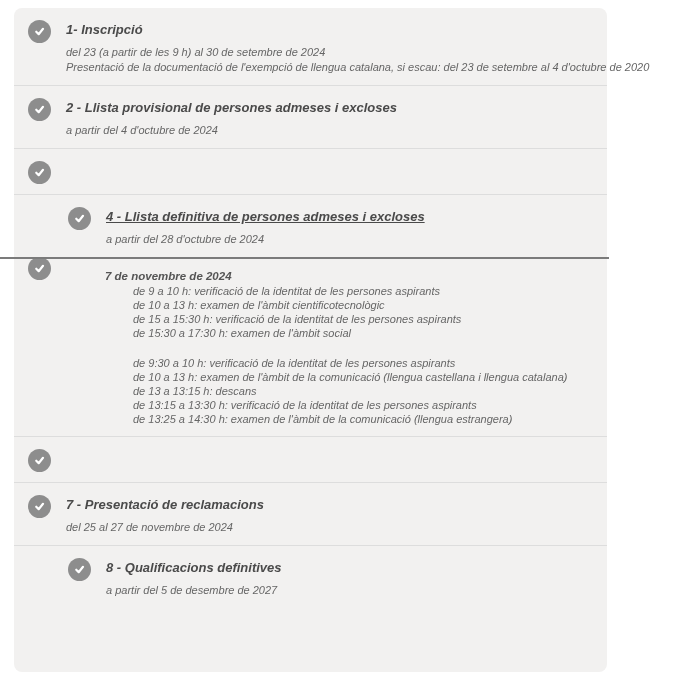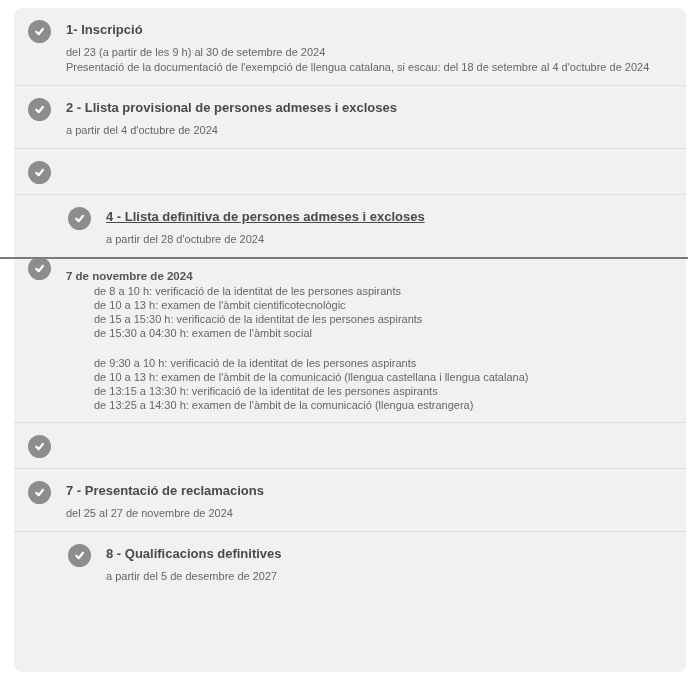--- a/index.html
+++ b/index.html
@@ -5,24 +5,25 @@
   * { box-sizing: border-box; margin: 0; padding: 0; }
   html, body {
     width: 700px; height: 687px;
     background: #ffffff;
     font-family: "Liberation Sans", "DejaVu Sans", sans-serif;
     overflow: hidden;
   }
   .panel {
     position: absolute;
     left: 14px; top: 8px;
-    width: 672px;
+    width: 593px;
     min-height: 664px;
     background: #f2f1f0;
     border-radius: 8px;
+    font-style: italic;
   }
   .item {
     position: relative;
     display: flex;
     gap: 15px;
     padding: 11px 15px 10px 14px;
     border-bottom: 1px solid #dddddd;
   }
   .item.no-border { border-bottom: none; margin-left: 40px; }
   .item.tight { padding-top: 4px; }
@@ -47,21 +48,21 @@
     margin: 2px 0 7px 0;
     white-space: nowrap;
   }
   .title.link { text-decoration: underline; cursor: pointer; }
   .detail {
     font-size: 11px;
     color: #666666;
     line-height: 15px;
     white-space: nowrap;
   }
-  .day { margin-top: 6px; }
+  .day { margin-top: 6px; margin-left: 39px; }
   .day + .day { margin-top: 16px; }
   .day-date {
     font-size: 11.5px;
     font-weight: bold;
     color: #555555;
     line-height: 15px;
     white-space: nowrap;
   }
   .slot {
     font-size: 11px;
@@ -86,21 +87,21 @@
   <div id="timeline-list">
   <div class="item">
     <div class="check">
       <svg viewBox="0 0 24 24" aria-hidden="true">
         <path d="M6 12.5l4.5 4.5 8-10" fill="none" stroke="#ffffff" stroke-width="4" stroke-linecap="round" stroke-linejoin="round"></path>
       </svg>
     </div>
     <div class="content">
       <div class="title">1- Inscripció</div>
     <div class="detail">del 23 (a partir de les 9 h) al 30 de setembre de 2024</div>
-          <div class="detail">Presentació de la documentació de l'exempció de llengua catalana, si escau: del 18 de setembre al 4 d'octubre de 2024</div>
+          <div class="detail">Presentació de la documentació de l'exempció de llengua catalana, si escau: del 23 de setembre al 4 d'octubre de 2020</div>
         </div>
   </div>
 
   <div class="item">
     <div class="check">
       <svg viewBox="0 0 24 24" aria-hidden="true">
         <path d="M6 12.5l4.5 4.5 8-10" fill="none" stroke="#ffffff" stroke-width="4" stroke-linecap="round" stroke-linejoin="round"></path>
       </svg>
     </div>
     <div class="content">
@@ -131,28 +132,29 @@
 <div class="step-rule"></div>
   <div class="item tight">
     <div class="check">
       <svg viewBox="0 0 24 24" aria-hidden="true">
         <path d="M6 12.5l4.5 4.5 8-10" fill="none" stroke="#ffffff" stroke-width="4" stroke-linecap="round" stroke-linejoin="round"></path>
       </svg>
     </div>
     <div class="content">
     <div class="day">
             <div class="day-date">7 de novembre de 2024</div>
-            <div class="slot">de 8 a 10 h: verificació de la identitat de les persones aspirants</div>
+            <div class="slot">de 9 a 10 h: verificació de la identitat de les persones aspirants</div>
             <div class="slot">de 10 a 13 h: examen de l'àmbit cientificotecnològic</div>
             <div class="slot">de 15 a 15:30 h: verificació de la identitat de les persones aspirants</div>
-            <div class="slot">de 15:30 a 04:30 h: examen de l'àmbit social</div>
+            <div class="slot">de 15:30 a 17:30 h: examen de l'àmbit social</div>
           </div>
           <div class="day">
             <div class="slot">de 9:30 a 10 h: verificació de la identitat de les persones aspirants</div>
             <div class="slot">de 10 a 13 h: examen de l'àmbit de la comunicació (llengua castellana i llengua catalana)</div>
+            <div class="slot">de 13 a 13:15 h: descans</div>
             <div class="slot">de 13:15 a 13:30 h: verificació de la identitat de les persones aspirants</div>
             <div class="slot">de 13:25 a 14:30 h: examen de l'àmbit de la comunicació (llengua estrangera)</div>
           </div>
         </div>
   </div>
 
   <div class="item">
     <div class="check">
       <svg viewBox="0 0 24 24" aria-hidden="true">
         <path d="M6 12.5l4.5 4.5 8-10" fill="none" stroke="#ffffff" stroke-width="4" stroke-linecap="round" stroke-linejoin="round"></path>

